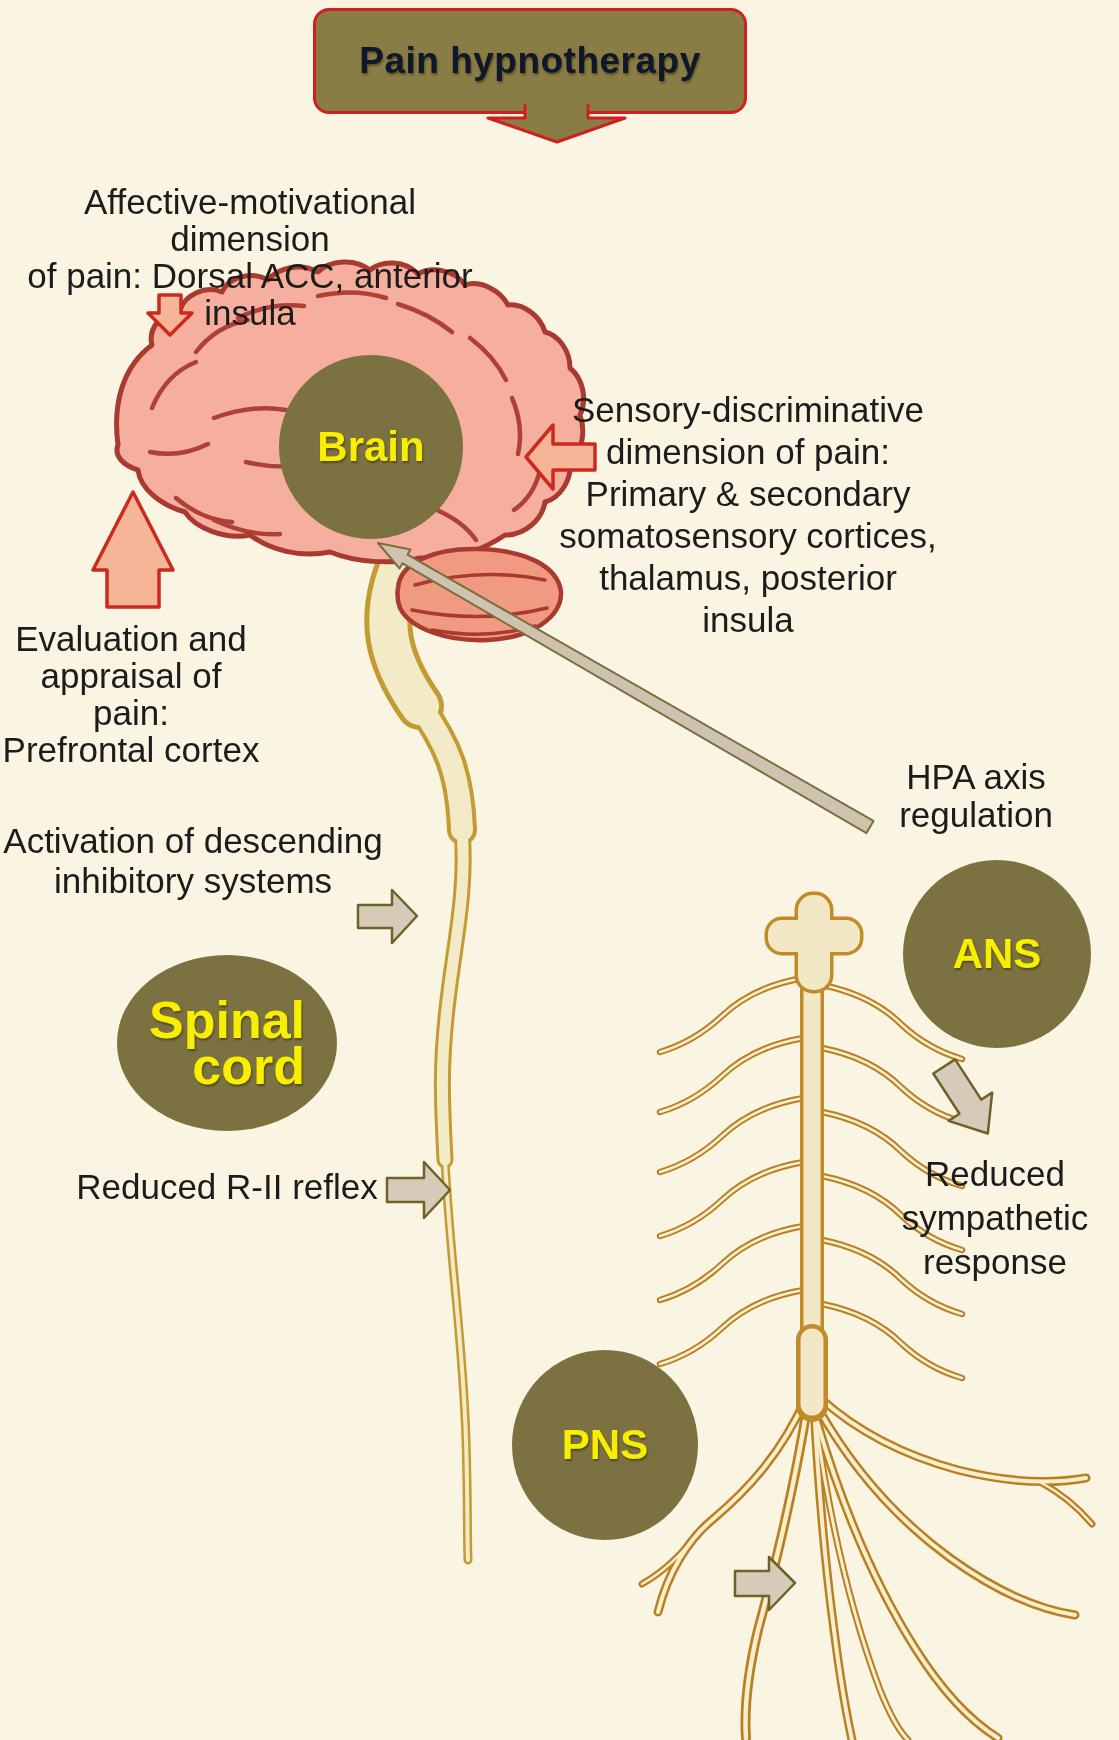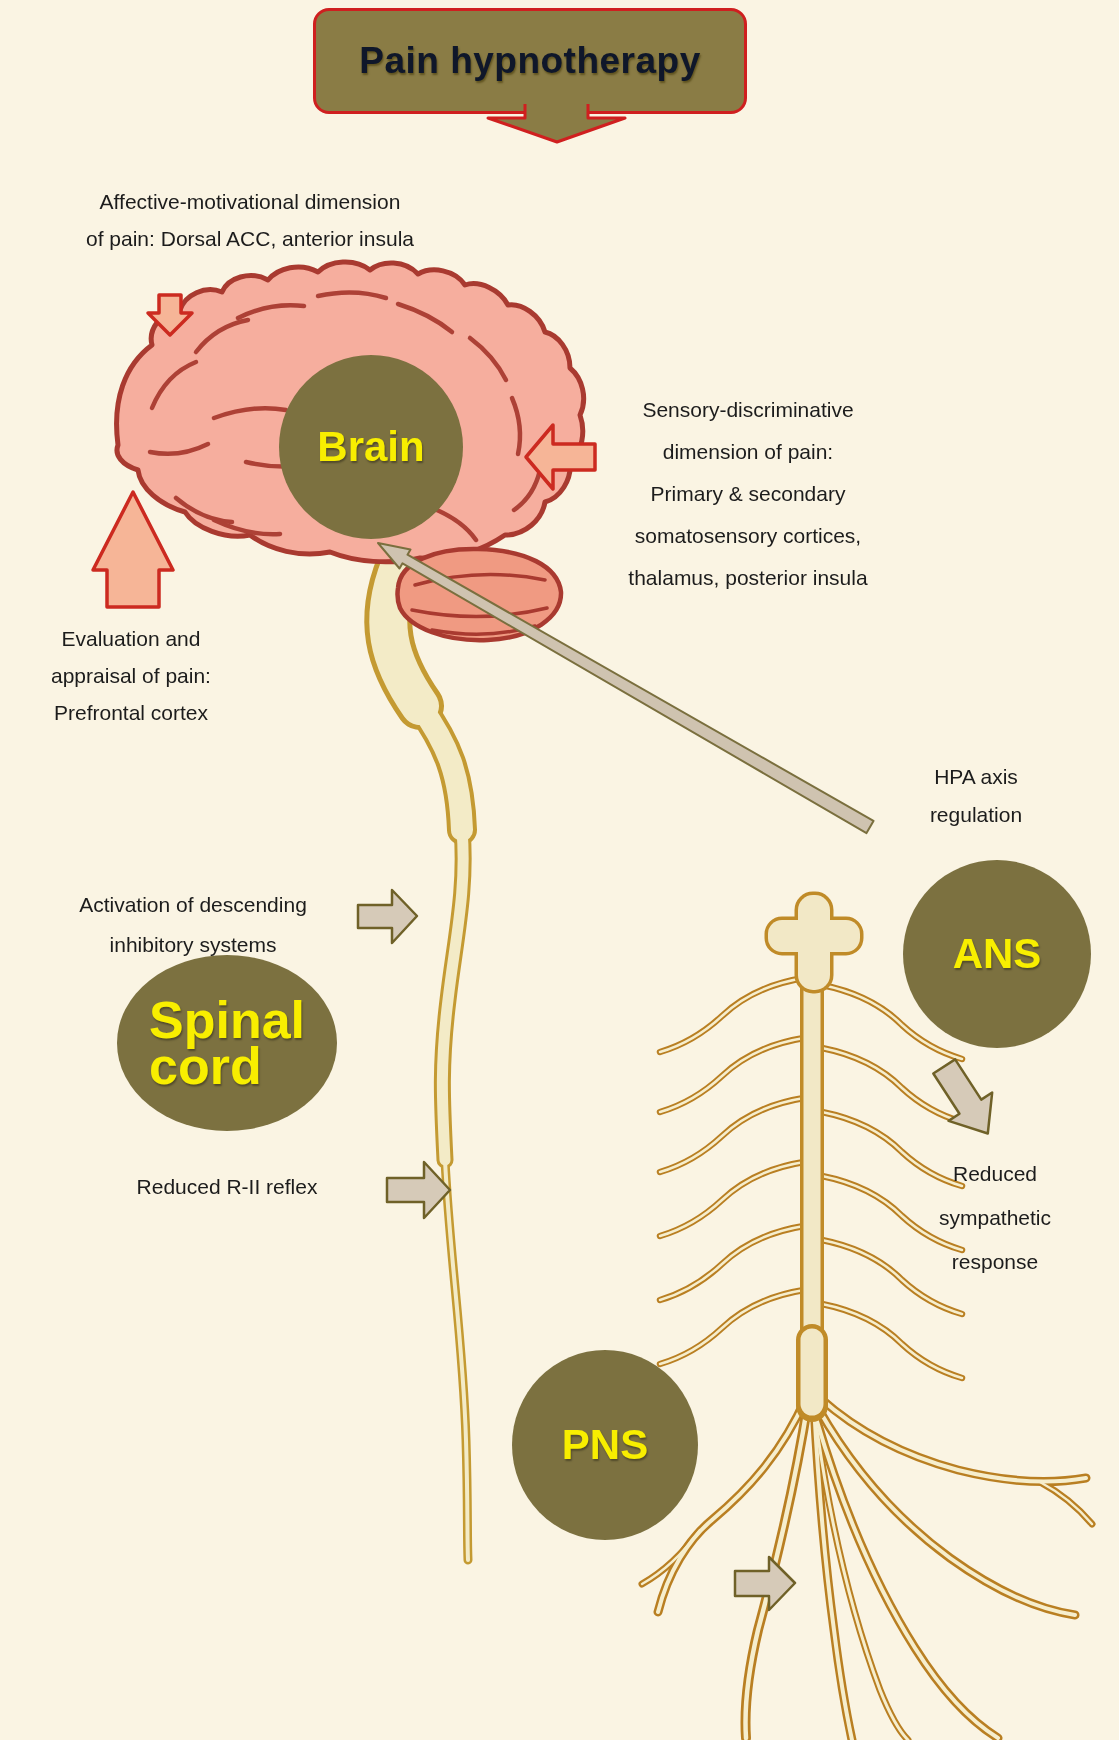--- a/index.html
+++ b/index.html
@@ -4,35 +4,35 @@
 <style>
   html,body { margin:0; padding:0; background:#faf4e3; }
   .canvas {
     position:relative; width:1119px; height:1740px;
     background:#faf4e3; overflow:hidden;
     font-family:"Liberation Sans", sans-serif;
   }
   .art { position:absolute; left:0; top:0; z-index:1; }
   .lbl {
     position:absolute; z-index:2; text-align:center; white-space:pre-line;
-    color:#1c1c1c; font-size:21px; line-height:38px;
+    color:#1c1c1c; font-size:35px; line-height:38px;
   }
   .lbl-affective   { left:4px;   top:183px;  width:492px; line-height:37px; }
   .lbl-sensory     { left:552px; top:389px;  width:392px; line-height:42px; }
   .lbl-evaluation  { left:0px;   top:620px;  width:262px; line-height:37px; }
   .lbl-hpa         { left:852px; top:758px;  width:248px; line-height:38px; }
-  .lbl-activation  { left:0px;   top:885px;  width:386px; line-height:40px; }
+  .lbl-activation  { left:0px;   top:821px;  width:386px; line-height:40px; }
   .lbl-reflex      { left:46px;  top:1168px; width:362px; }
   .lbl-sympathetic { left:845px; top:1152px; width:300px; line-height:44px; }
   .lbl-downreg     { left:428px; top:1552px; width:348px; line-height:43px; }
 
   .node {
     position:absolute; z-index:2; background:#7c7140; border-radius:50%;
     display:flex; align-items:center; justify-content:center;
-    color:#f8ee00; font-weight:bold; text-align:left; white-space:pre-line;
+    color:#f8ee00; font-weight:bold; text-align:right; white-space:pre-line;
     font-size:42px; text-shadow:1px 2px 2px rgba(0,0,0,0.35);
   }
   .node-brain  { left:279px; top:355px;  width:184px; height:184px; }
   .node-spinal { left:117px; top:955px;  width:220px; height:176px; font-size:52px; line-height:46px; }
   .node-ans    { left:903px; top:860px;  width:188px; height:188px; }
   .node-pns    { left:512px; top:1350px; width:186px; height:190px; }
 
   .title-box {
     position:absolute; z-index:2; left:313px; top:8px; width:428px; height:100px;
     background:#8a7c45; border:3px solid #cf1f1f; border-radius:16px;

